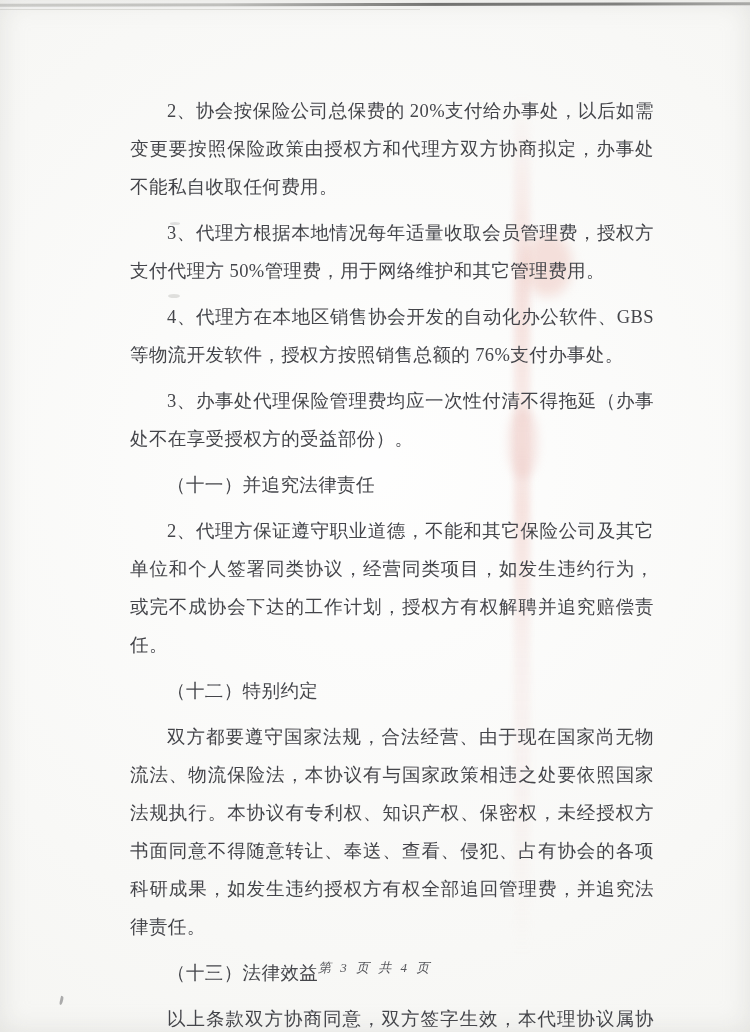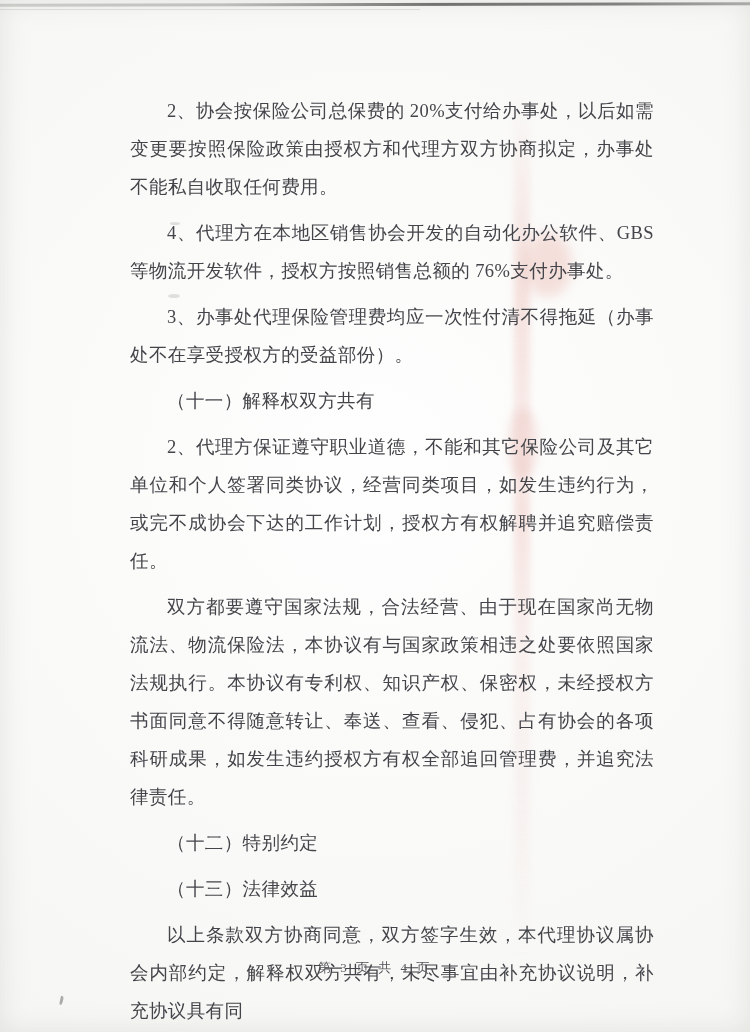--- a/index.html
+++ b/index.html
@@ -100,20 +100,21 @@
   }
   .footer {
     position: absolute;
     top: 959px;
     left: 0;
     width: 100%;
     text-align: center;
     color: #55565b;
     font-size: 13px;
     letter-spacing: 3px;
+    font-style: italic;
   }
   .ink-speck {
     position: absolute;
     top: 996px;
     left: 60px;
     width: 3px;
     height: 9px;
     background: rgba(110,110,112,0.55);
     border-radius: 0 60% 60% 60%;
     transform: rotate(14deg);
@@ -146,26 +147,27 @@
   <div class="scan-top-line-secondary"></div>
 
   <div class="pink-streak"></div>
   <div class="pink-blob"></div>
   <div class="pink-blob-2"></div>
   <div class="dust-1"></div>
   <div class="dust-2"></div>
 
   <div class="content">
     <p>2、协会按保险公司总保费的 20%支付给办事处，以后如需变更要按照保险政策由授权方和代理方双方协商拟定，办事处不能私自收取任何费用。</p>
+    <p>3、代理方根据本地情况每年适量收取会员管理费，授权方支付代理方 50%管理费，用于网络维护和其它管理费用。</p>
     <p>4、代理方在本地区销售协会开发的自动化办公软件、GBS 等物流开发软件，授权方按照销售总额的 76%支付办事处。</p>
     <p>3、办事处代理保险管理费均应一次性付清不得拖延（办事处不在享受授权方的受益部份）。</p>
-    <p>（十一）解释权双方共有</p>
+    <p>（十一）并追究法律责任</p>
     <p>2、代理方保证遵守职业道德，不能和其它保险公司及其它单位和个人签署同类协议，经营同类项目，如发生违约行为，或完不成协会下达的工作计划，授权方有权解聘并追究赔偿责任。</p>
+    <p>（十二）特别约定</p>
     <p>双方都要遵守国家法规，合法经营、由于现在国家尚无物流法、物流保险法，本协议有与国家政策相违之处要依照国家法规执行。本协议有专利权、知识产权、保密权，未经授权方书面同意不得随意转让、奉送、查看、侵犯、占有协会的各项科研成果，如发生违约授权方有权全部追回管理费，并追究法律责任。</p>
-    <p>（十二）特别约定</p>
     <p>（十三）法律效益</p>
     <p>以上条款双方协商同意，双方签字生效，本代理协议属协会内部约定，解释权双方共有，未尽事宜由补充协议说明，补充协议具有同</p>
   </div>
 
   <div class="footer">第 3 页 共 4 页</div>
 
   <div class="ink-speck"></div>
 
 </div>
 

